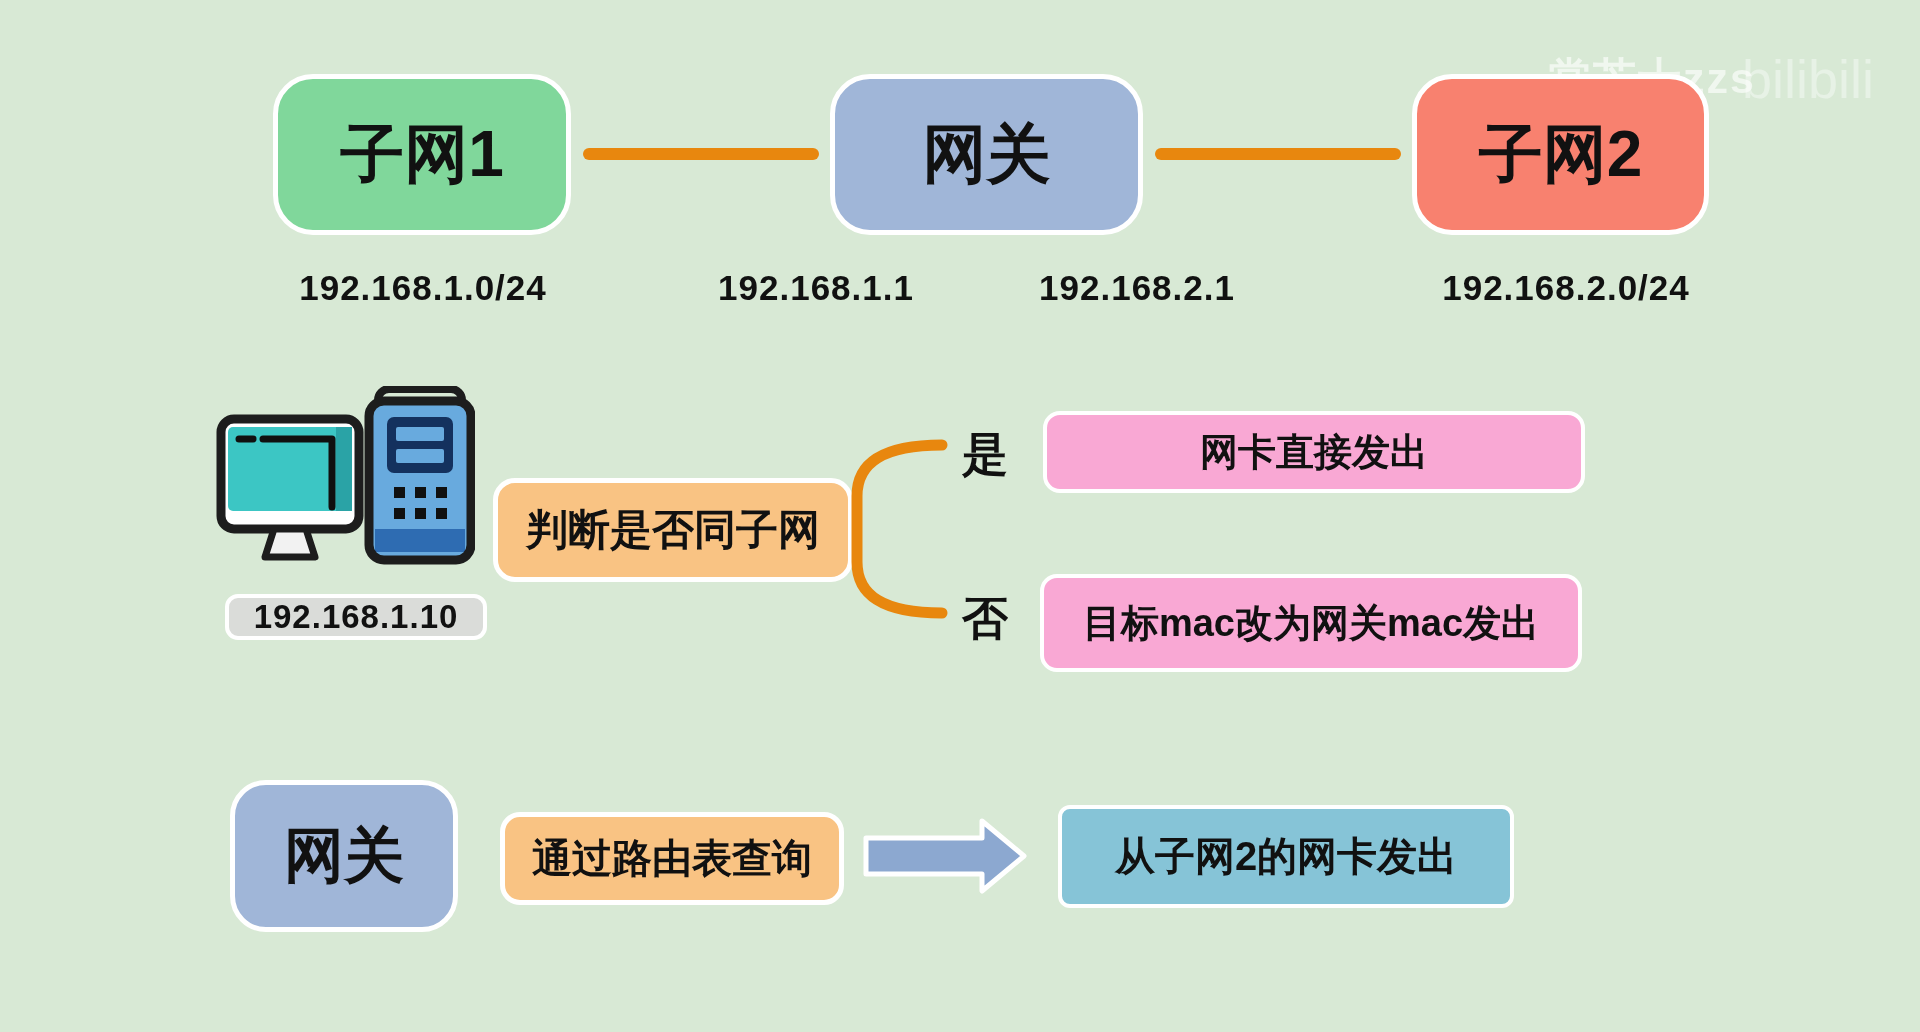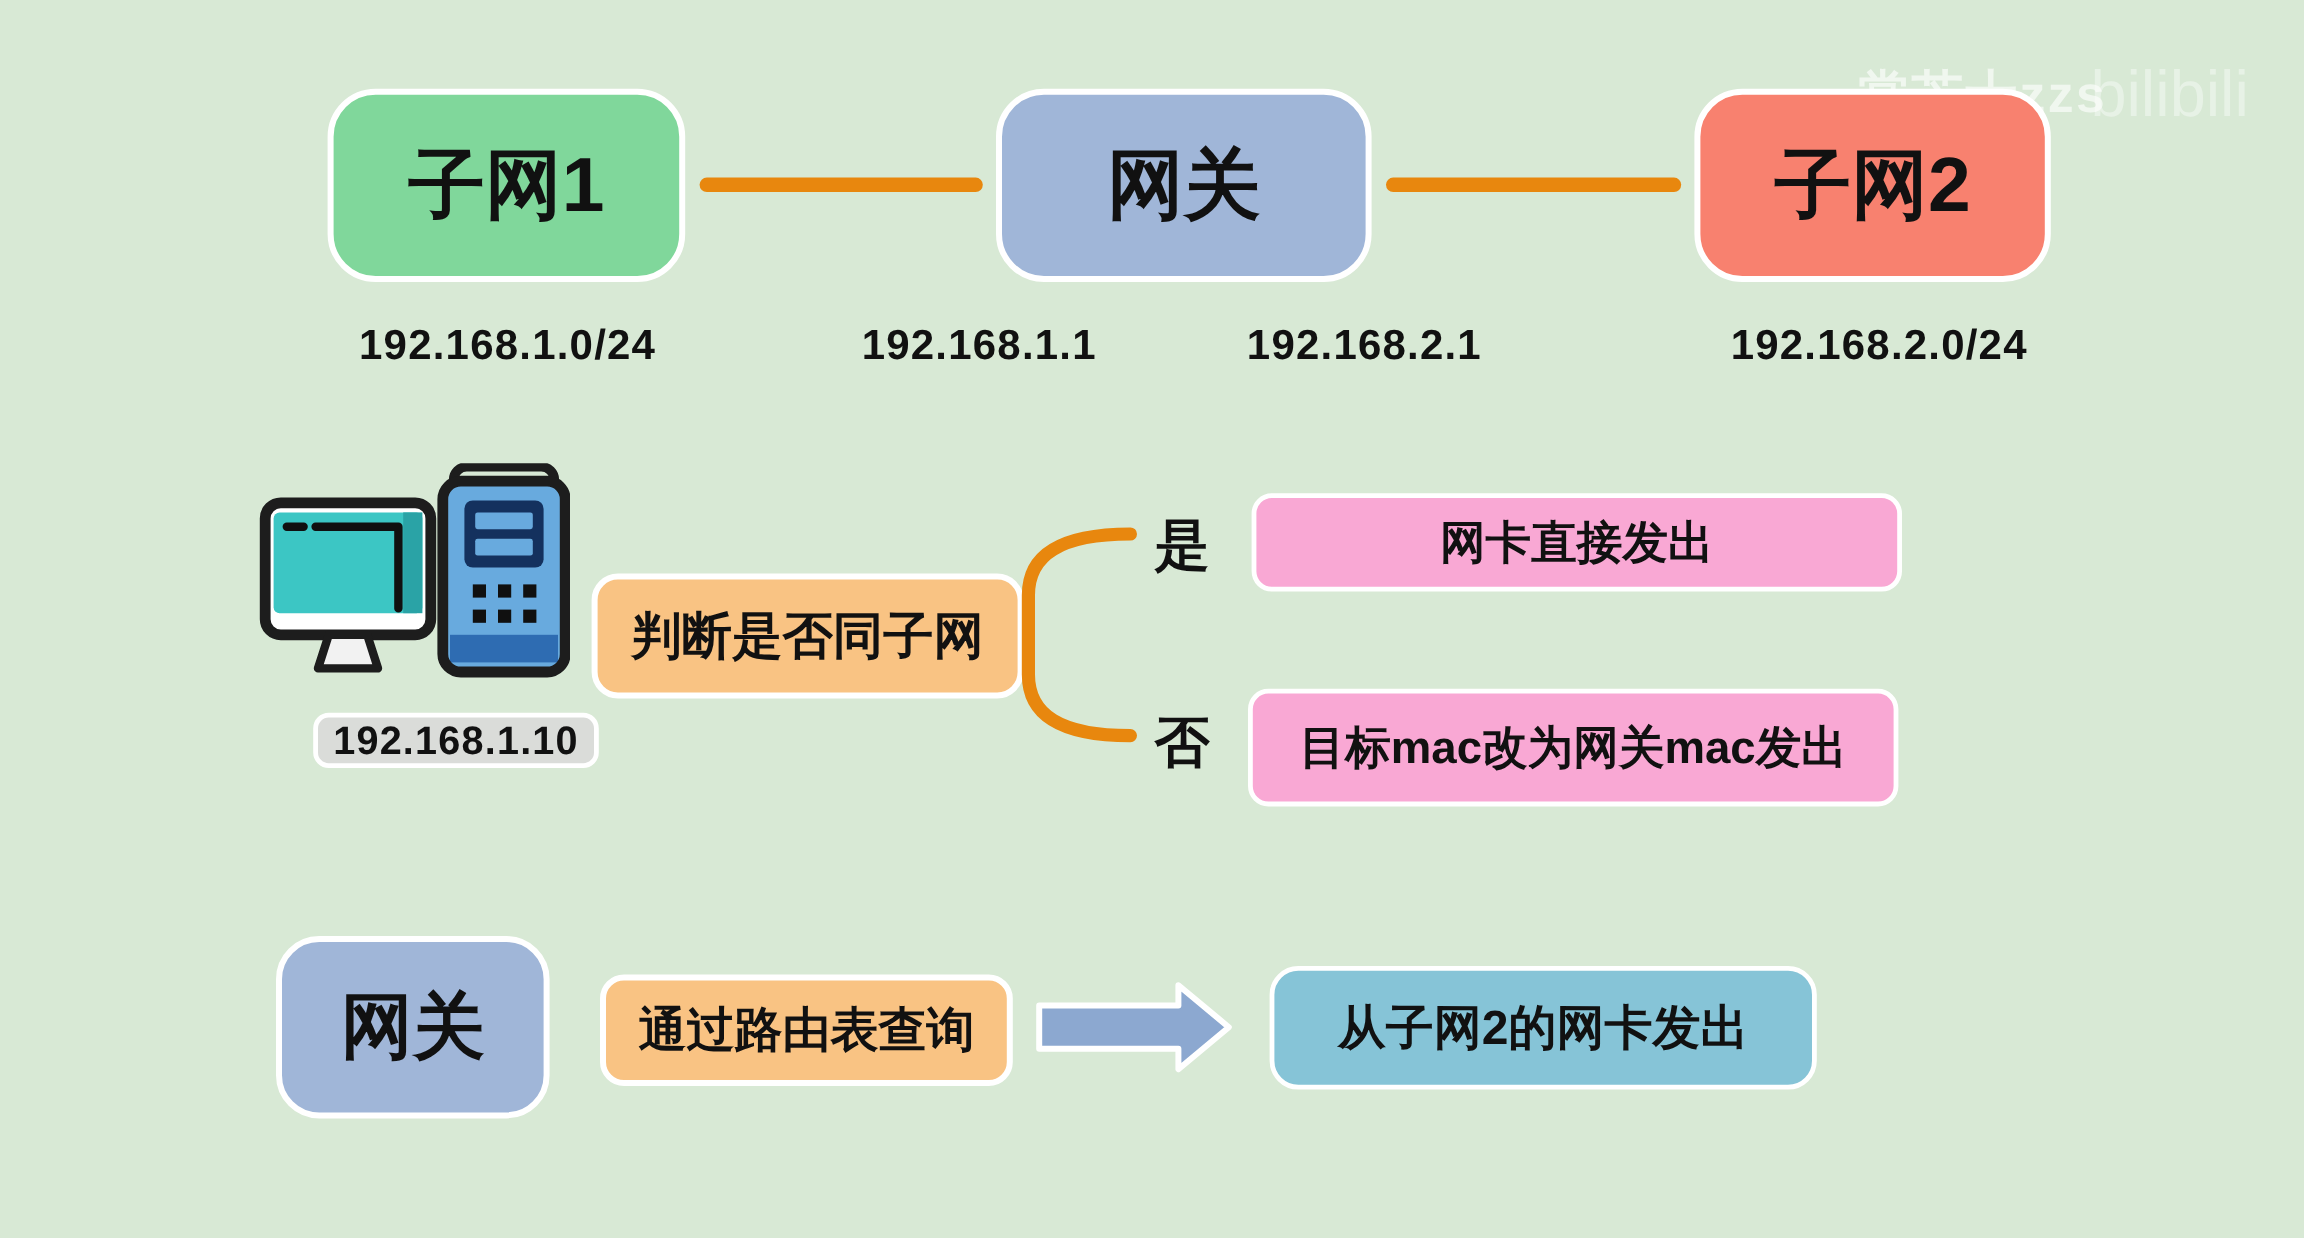--- a/index.html
+++ b/index.html
@@ -31,38 +31,38 @@
   .node{
     position:absolute;display:flex;align-items:center;justify-content:center;
     border:5px solid #ffffff;box-sizing:border-box;
     font-weight:800;text-align:center;white-space:nowrap;
   }
   .node-green{background:#80d79b;border-radius:40px;}
   .node-blue{background:#a0b6d8;border-radius:40px;font-family:Liberation Mono, monospace;}
   .node-red{background:#f8816f;border-radius:40px;}
   .box-orange{background:#f9c383;border-radius:22px;}
   .box-lblue{background:#f9a8d4;border-radius:17px;border-width:4px;}
-  .box-lblue2{background:#86c4d7;border-radius:24px;border-width:4px;}
+  .box-lblue2{background:#86c4d7;border-radius:12px;border-width:4px;}
 
   .top-node{height:161px;top:74px;font-size:64px;}
 
   .connector{
     position:absolute;height:12px;background:#e8870e;border-radius:7px;top:148px;
   }
 
   .ip-label{
     position:absolute;top:268px;transform:translateX(-50%);
     font-size:35px;font-weight:800;letter-spacing:1px;white-space:nowrap;
   }
 
   .chip{
-    position:absolute;left:225px;top:594px;width:238px;height:46px;
+    position:absolute;left:225px;top:594px;width:262px;height:46px;
     background:#dadcd9;border:4px solid #ffffff;border-radius:13px;
     box-sizing:border-box;display:flex;align-items:center;justify-content:center;
-    font-size:33px;font-weight:800;letter-spacing:1px;margin-left:36px;
+    font-size:33px;font-weight:800;letter-spacing:1px;
   }
 
   .branch-label{
     position:absolute;font-size:46px;font-weight:800;
   }
 
   .icon-svg{position:absolute;}
   .txt{white-space:nowrap;}
 </style>
 </head>

